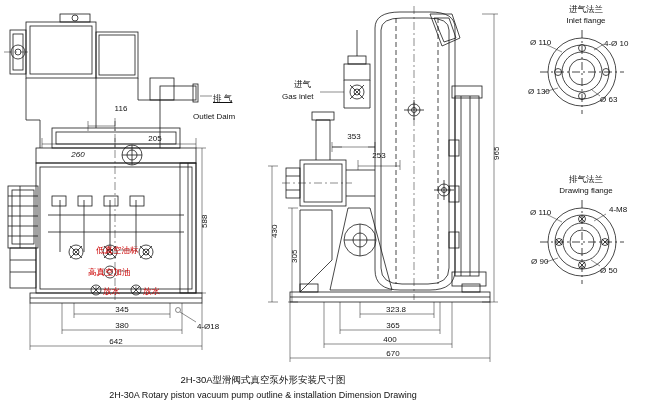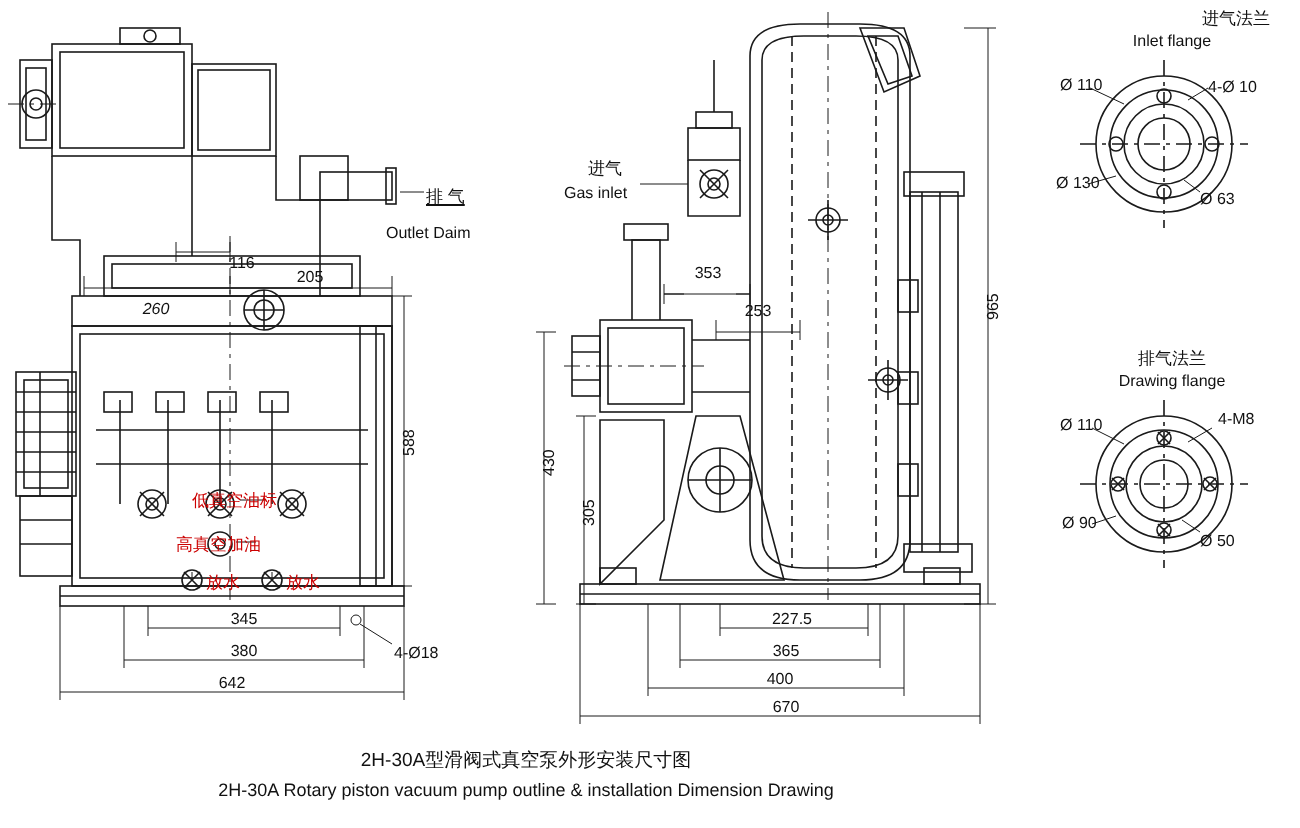--- a/index.html
+++ b/index.html
@@ -309,43 +309,43 @@
     </g>
   </svg>
 
   <div class="lbl cn" style="left:213px; top:93px;text-decoration:underline;">排 气</div>
   <div class="lbl" style="left:193px; top:112px;">Outlet Daim</div>
   <div class="lbl cn red" style="left:96px; top:245px;">低真空油标</div>
   <div class="lbl cn red" style="left:88px; top:267px;">高真空加油</div>
   <div class="lbl cn red" style="left:103px; top:286px;">放水</div>
   <div class="lbl cn red" style="left:143px; top:286px;">放水</div>
 
-  <div class="lbl center" style="left:101px; top:127px;padding-left:40px;">116</div>
+  <div class="lbl center" style="left:101px; top:104px;padding-left:40px;">116</div>
   <div class="lbl center" style="left:78px; top:150px;font-style:italic;">260</div>
   <div class="lbl center" style="left:155px; top:134px;">205</div>
   <div class="lbl vert" style="left:200px; top:228px; transform: rotate(-90deg);">588</div>
   <div class="lbl center" style="left:122px; top:305px;">345</div>
   <div class="lbl center" style="left:122px; top:321px;">380</div>
   <div class="lbl center" style="left:116px; top:337px;">642</div>
   <div class="lbl" style="left:197px; top:322px;">4-Ø18</div>
 
   <div class="lbl cn" style="left:294px; top:79px;">进气</div>
   <div class="lbl" style="left:282px; top:92px;">Gas inlet</div>
 
   <div class="lbl center" style="left:354px; top:132px;">353</div>
   <div class="lbl center" style="left:379px; top:151px;">253</div>
   <div class="lbl vert" style="left:492px; top:160px; transform: rotate(-90deg);">965</div>
   <div class="lbl vert" style="left:270px; top:238px; transform: rotate(-90deg);">430</div>
   <div class="lbl vert" style="left:290px; top:263px; transform: rotate(-90deg);">305</div>
-  <div class="lbl center" style="left:396px; top:305px;">227.5</div>
+  <div class="lbl center" style="left:396px; top:305px;">323.8</div>
   <div class="lbl center" style="left:393px; top:321px;">365</div>
   <div class="lbl center" style="left:390px; top:335px;">400</div>
   <div class="lbl center" style="left:393px; top:349px;">670</div>
 
-  <div class="lbl cn center" style="left:586px; top:4px;margin-left:32px;">进气法兰</div>
+  <div class="lbl cn center" style="left:586px; top:4px;">进气法兰</div>
   <div class="lbl center" style="left:586px; top:16px;">Inlet flange</div>
   <div class="lbl" style="left:530px; top:38px;">Ø 110</div>
   <div class="lbl" style="left:604px; top:39px;">4-Ø 10</div>
   <div class="lbl" style="left:528px; top:87px;">Ø 130</div>
   <div class="lbl" style="left:600px; top:95px;">Ø 63</div>
 
   <div class="lbl cn center" style="left:586px; top:174px;">排气法兰</div>
   <div class="lbl center" style="left:586px; top:186px;">Drawing flange</div>
   <div class="lbl" style="left:530px; top:208px;">Ø 110</div>
   <div class="lbl" style="left:609px; top:205px;">4-M8</div>

